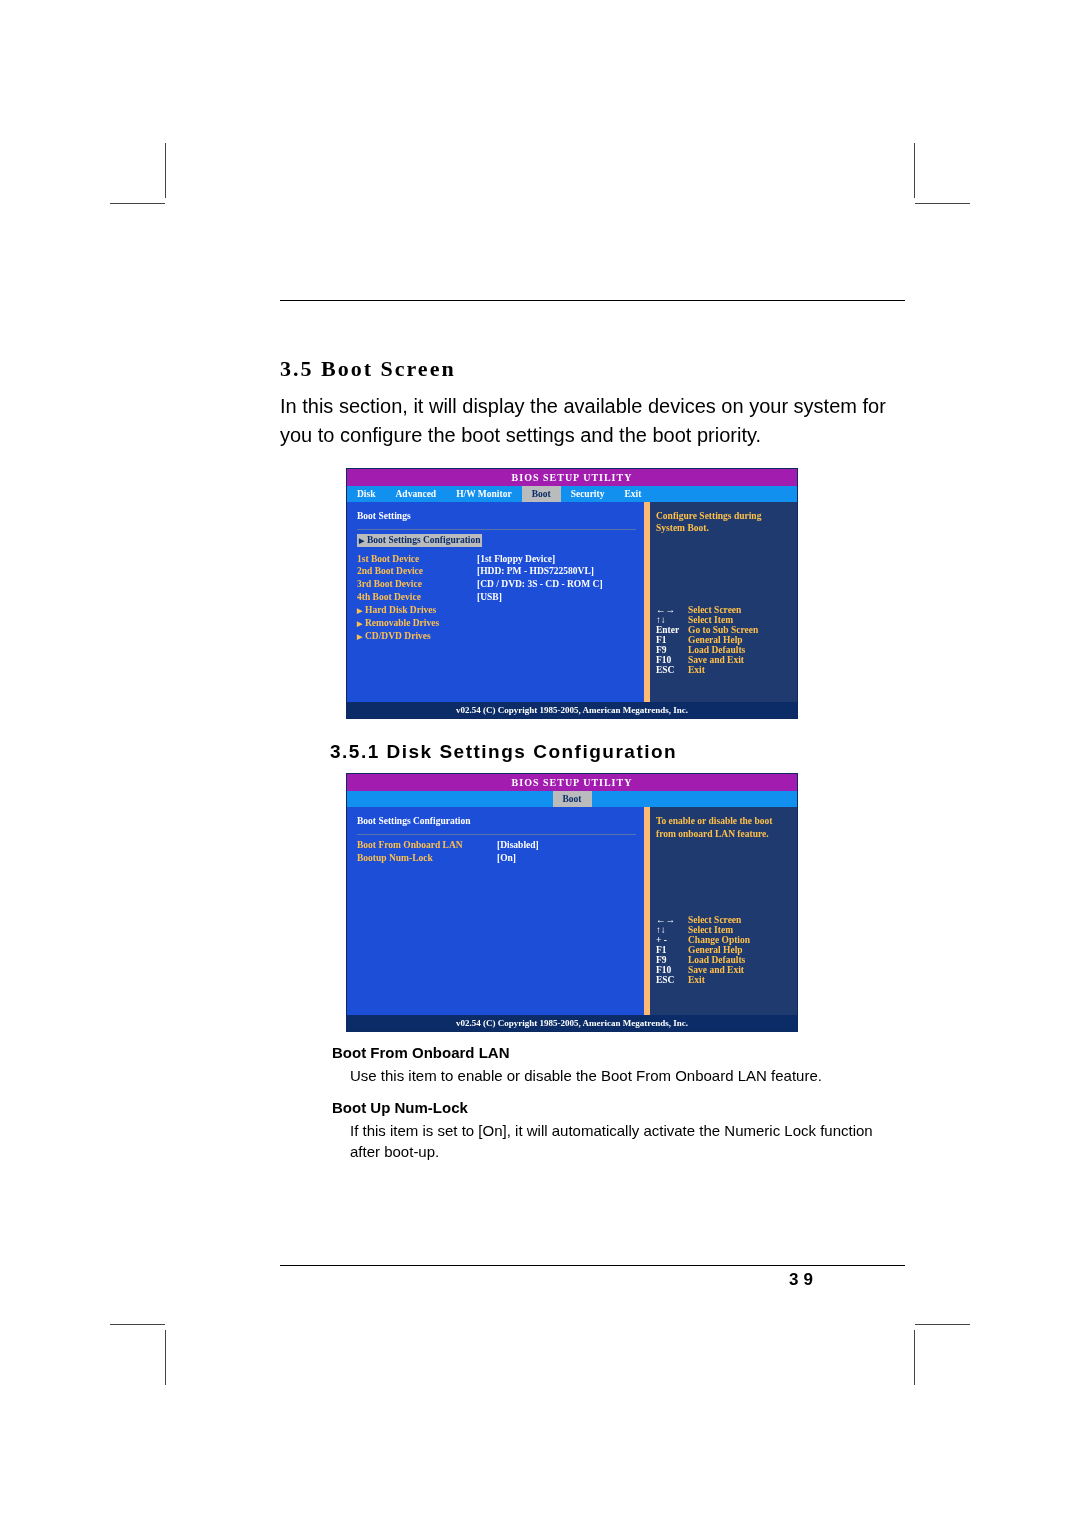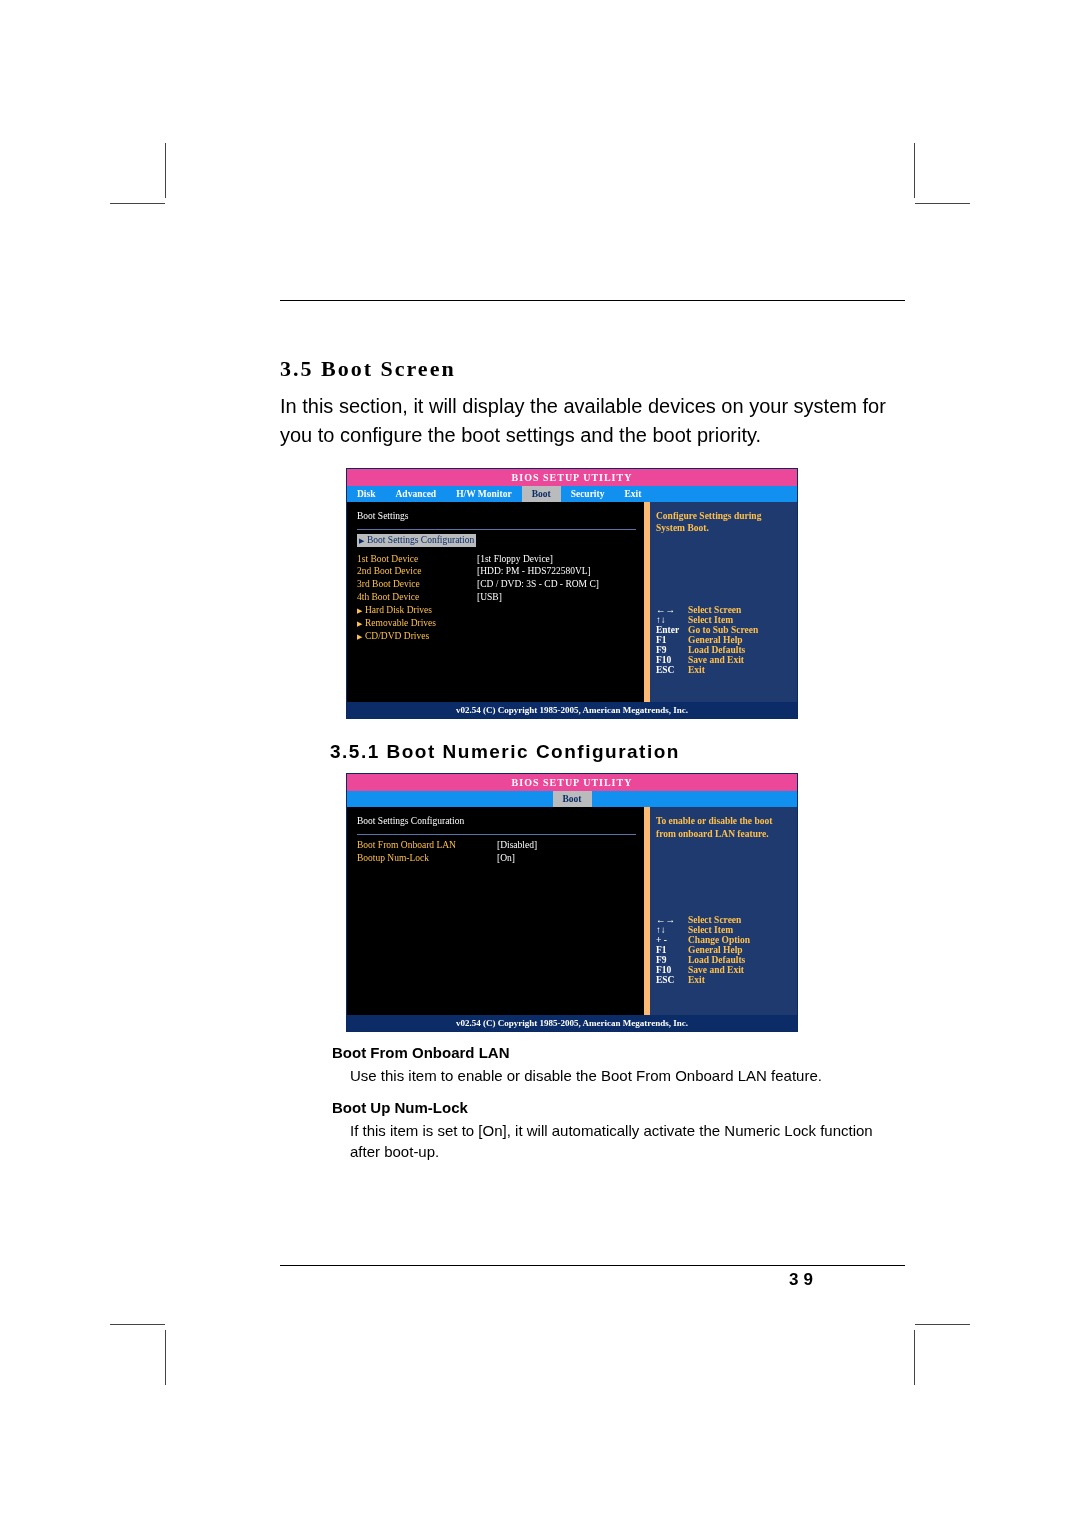--- a/index.html
+++ b/index.html
@@ -65,21 +65,21 @@
 
   .bios {
     width: 450px;
     margin: 0 0 0 66px;
     border: 1px solid #0a2a60;
     font-family: "Times New Roman", serif;
     font-size: 9.5px;
     color: #fff;
   }
   .bios-title {
-    background: #ec4899;
+    background: #a21caf;
     color: #fff;
     text-align: center;
     font-weight: bold;
     padding: 3px 0;
     letter-spacing: 1px;
     font-size: 10px;
   }
   .bios-tabs {
     display: flex;
     background: #1290f0;
@@ -92,24 +92,24 @@
   .bios-tabs .tab.active {
     background: #b9bbbd;
     color: #0b2c66;
   }
   .bios-body {
     display: flex;
     background: #1f3a6e;
   }
   .bios-left {
     flex: 1.4;
-    background: #000000;
+    background: #1d4ed8;
     padding: 8px 8px 10px 10px;
     color: #ffc04a;
-    font-weight: normal;
+    font-weight: bold;
     line-height: 1.35;
   }
   .bios-left .white { color: #fff; }
   .bios-left .row { display:flex; }
   .bios-left .lbl { width: 120px; color:#ffc04a;}
   .bios-left .val { color:#fff; }
   .bios-left .hilite { background:#b9bbbd; color:#0b2c66; padding:0 2px; display:inline-block;}
   .tri::before { content:"▶"; font-size:7px; display:inline-block; width:8px; color:inherit;}
   .tri-h::before { content:"▶"; font-size:7px; display:inline-block; width:8px; color:#0b2c66;}
   .bios-right {
@@ -233,21 +233,21 @@
           <div>
               <span class="k">ESC</span>
               <span class="d">Exit</span>
             </div>
         </div>
       </div>
     </div>
     <div class="bios-foot">v02.54 (C) Copyright 1985-2005, American Megatrends, Inc.</div>
   </div>
 
-  <div class="sub-title">3.5.1 Boot Numeric Configuration</div>
+  <div class="sub-title">3.5.1 Disk Settings Configuration</div>
 
   <div class="bios">
     <div class="bios-title">BIOS SETUP UTILITY</div>
     <div class="bios-tabs">
       <div class="tab" style="flex:1"></div>
       <div class="tab active" style="text-align:center;">Boot</div>
       <div class="tab" style="flex:1"></div>
     </div>
     <div class="bios-body">
       <div class="bios-left">

